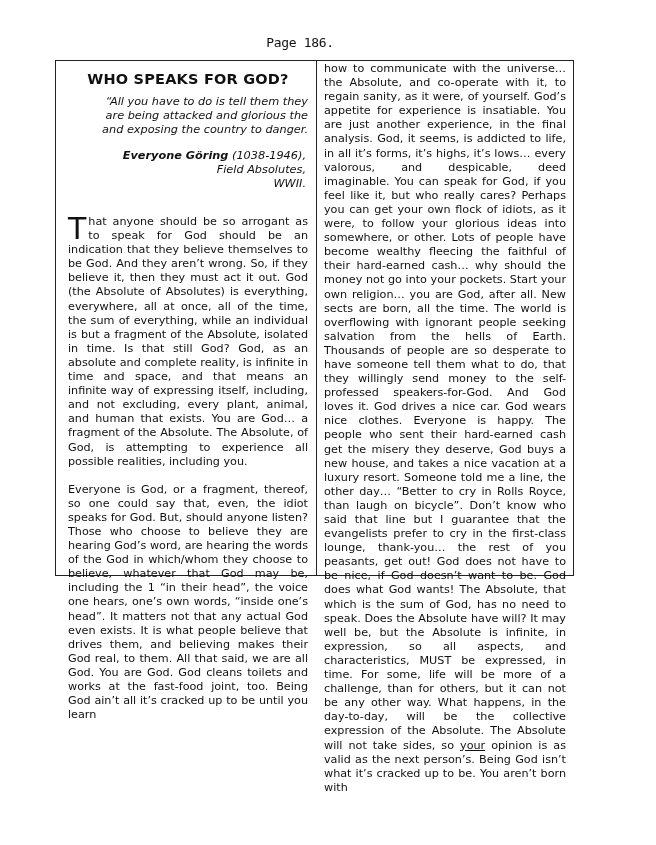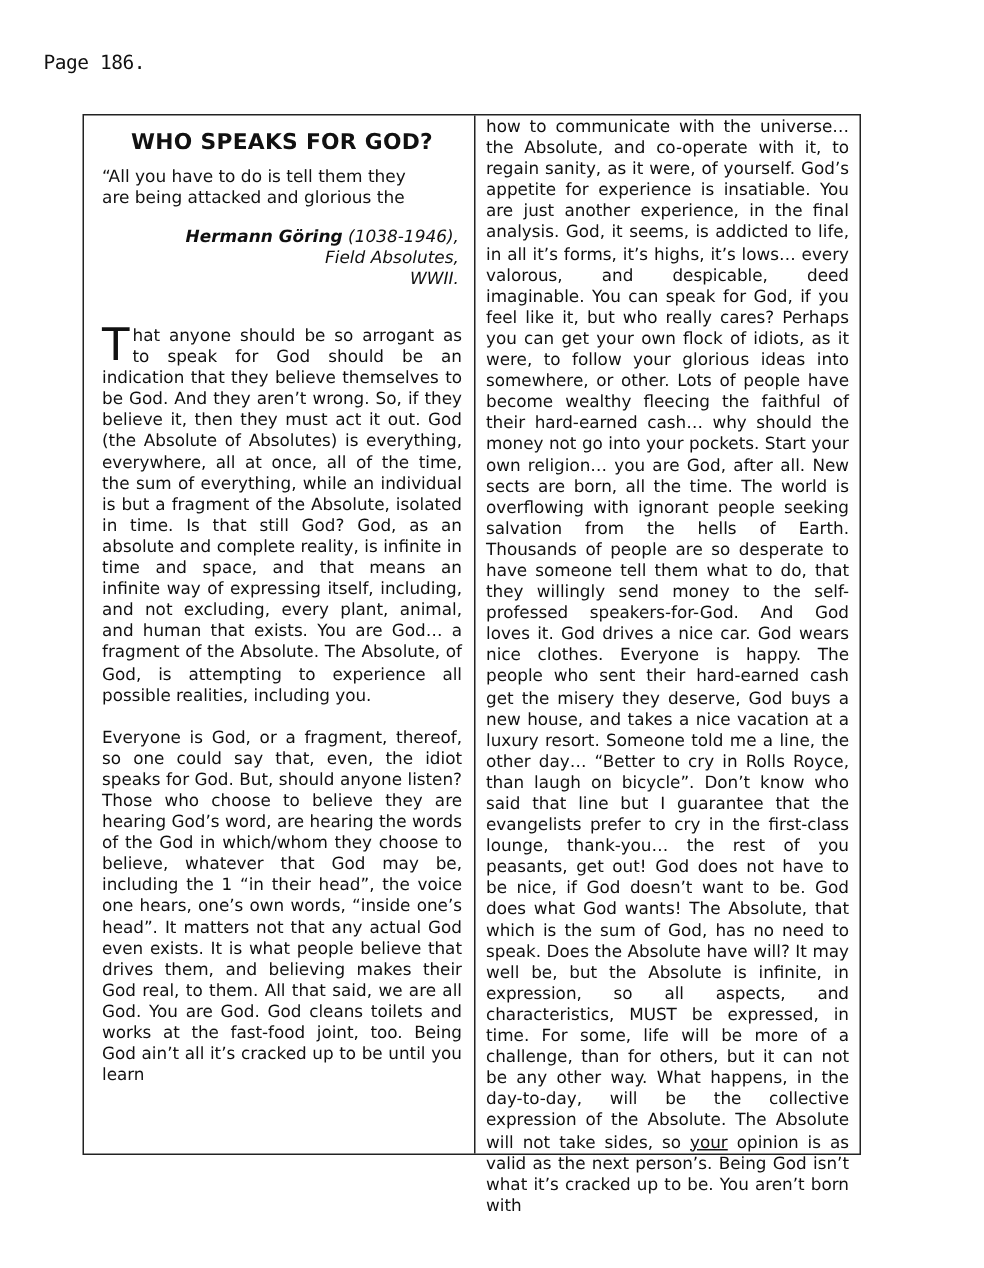--- a/index.html
+++ b/index.html
@@ -1,46 +1,47 @@
 <!DOCTYPE html>
 <html><head>
 <meta charset="utf-8">
 <style>
   html, body { margin: 0; padding: 0; background: #ffffff; }
   body { width: 656px; height: 845px; position: relative; overflow: hidden; font-family: "DejaVu Sans", sans-serif; color: #111; }
-  .page-number { position: absolute; top: 35px; left: 0; width: 600px; text-align: left; font-family: "DejaVu Sans Mono", monospace; font-size: 13px; letter-spacing: -0.3px; color: #111; padding-left: 29px; }
-  .frame { position: absolute; left: 55px; top: 76px; width: 519px; height: 694px; border: 1.5px solid #222; box-sizing: border-box; }
+  .page-number { position: absolute; top: 35px; left: 0; width: 600px; text-align: center; font-family: "DejaVu Sans Mono", monospace; font-size: 13px; letter-spacing: -0.3px; color: #111; }
+  .frame { position: absolute; left: 55px; top: 60px; width: 519px; height: 516px; border: 1.5px solid #222; box-sizing: border-box; }
   .col { position: absolute; top: 0; bottom: 0; box-sizing: border-box; }
   .col-left { left: 0; width: 260px; padding: 6px 8px 0 12px; }
   .col-right { left: 260px; width: 256px; border-left: 1.5px solid #222; padding: 1px 6px 0 7px; }
   .title { font-weight: bold; font-size: 14.5px; text-align: center; margin: 4px 0 8px 0; letter-spacing: 0.2px; }
-  .quote { font-size: 11.3px; line-height: 14px; text-align: left; margin: 0 0 12px 0; }
+  .quote { font-style: italic; font-size: 11.3px; line-height: 14px; text-align: right; margin: 0 0 12px 0; }
   .attribution { font-style: italic; font-size: 11.3px; line-height: 14px; text-align: right; margin: 0 2px 24px 0; }
   .attribution b { font-weight: bold; }
   .body-text { font-size: 11.2px; line-height: 14.1px; text-align: justify; margin: 0; }
   .para-gap { height: 14px; }
   .dropcap { float: left; font-size: 30px; line-height: 24px; margin: 2px 2px 0 0; font-family: "DejaVu Sans", sans-serif; }
   .underline { text-decoration: underline; }
 </style>
 </head>
 <body>
 
 <div class="page-number">Page 186.</div>
 
 <div class="frame">
   <div class="col col-left">
     <div class="title">WHO SPEAKS FOR GOD?</div>
 
     <div class="quote">
       <div>“All you have to do is tell them they</div>
       <div>are being attacked and glorious the</div>
+      <div>and exposing the country to danger.</div>
     </div>
 
     <div class="attribution">
-      <div><b>Hermann Göring</b><span> (1038-1946),</span></div>
+      <div><b>Everyone Göring</b><span> (1038-1946),</span></div>
       <div>Field Absolutes,</div>
       <div>WWII.</div>
     </div>
 
     <p class="body-text"><span class="dropcap">T</span><span>hat anyone should be so arrogant as to speak for God should be an indication that they believe themselves to be God.  And they aren’t wrong.  So, if they believe it, then they must act it out.  God (the Absolute of Absolutes) is everything, everywhere, all at once, all of the time, the sum of everything, while an individual is but a fragment of the Absolute, isolated in time. Is that still God? God, as an absolute and complete reality, is infinite in time and space, and that means an infinite way of expressing itself, including, and not excluding, every plant, animal, and human that exists.  You are God… a fragment of the Absolute. The Absolute, of God, is attempting to experience all possible realities, including you.</span></p>
     <div class="para-gap"></div>
     <p class="body-text">Everyone is God, or a fragment, thereof, so one could say that, even, the idiot speaks for God.  But, should anyone listen? Those who choose to believe they are hearing God’s word, are hearing the words of the God in which/whom they choose to believe, whatever that God may be, including the 1 “in their head”, the voice one hears, one’s own words, “inside one’s head”.  It matters not that any actual God even exists.  It is what people believe that drives them, and believing makes their God real, to them.  All that said, we are all God.  You are God.   God cleans toilets and works at the fast-food joint, too.  Being God ain’t all it’s cracked up to be until you learn</p>
   </div>
 
   <div class="col col-right">

